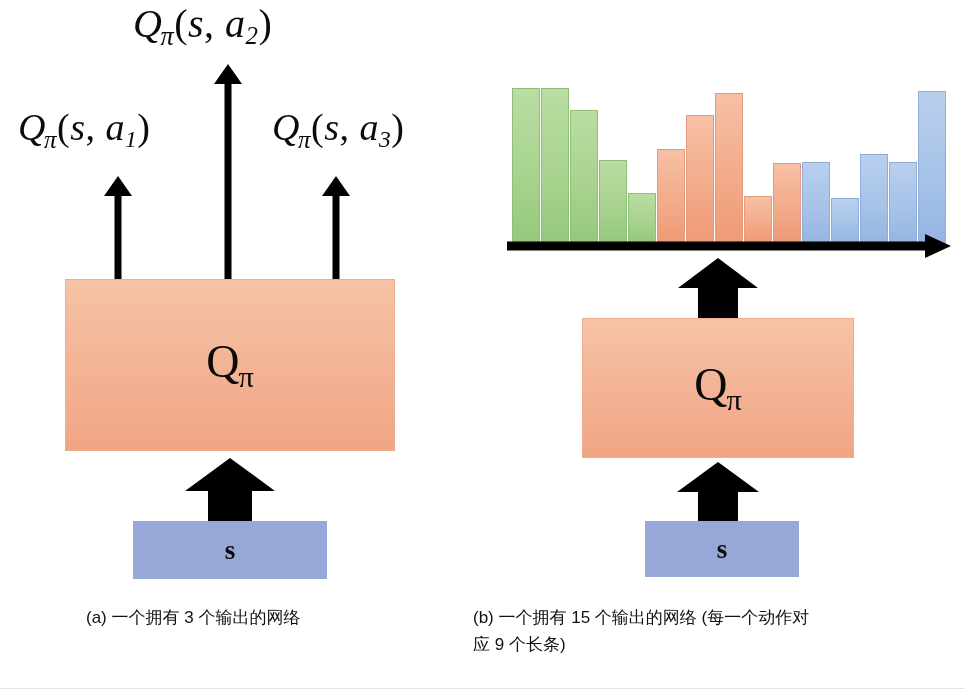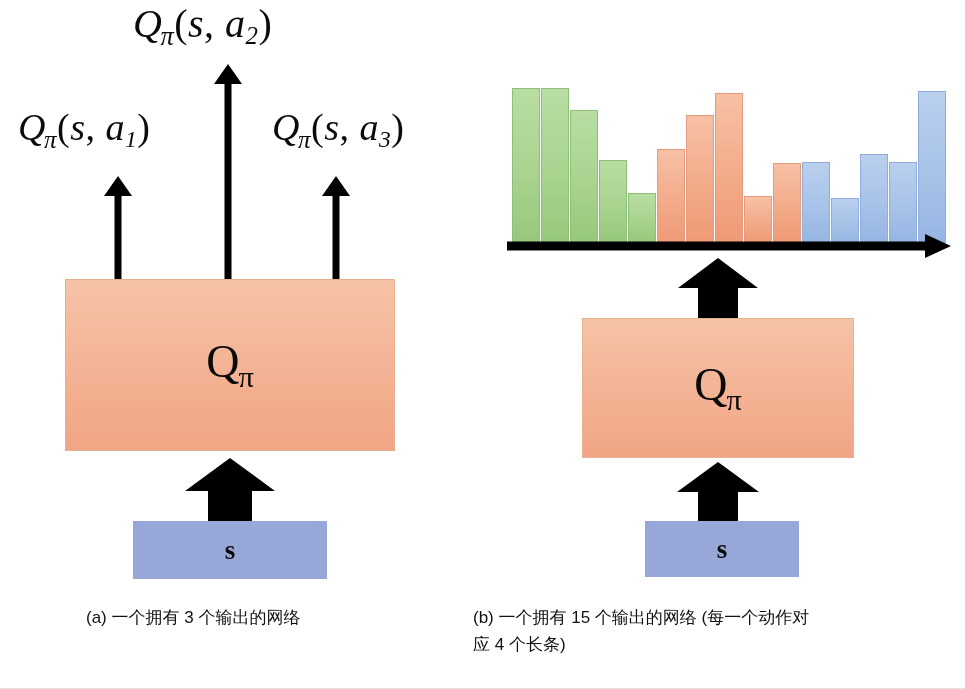--- a/index.html
+++ b/index.html
@@ -177,18 +177,18 @@
       <span>s</span>
     </div>
   </div>
 
   <div class="caption" style="left:86px;top:604px;width:390px;">
     <span class="cn">(a) 一个拥有 3 个输出的网络</span>
   </div>
 
   <div class="caption" style="left:473px;top:604px;width:480px;">
     <div><span class="cn">(b) 一个拥有 15 个输出的网络 (每一个动作对</span></div>
-    <div><span class="cn">应 4 个长条)</span></div>
+    <div><span class="cn">应 9 个长条)</span></div>
   </div>
 
   <div class="footline"></div>
 
 </div>
 
 </body></html>

